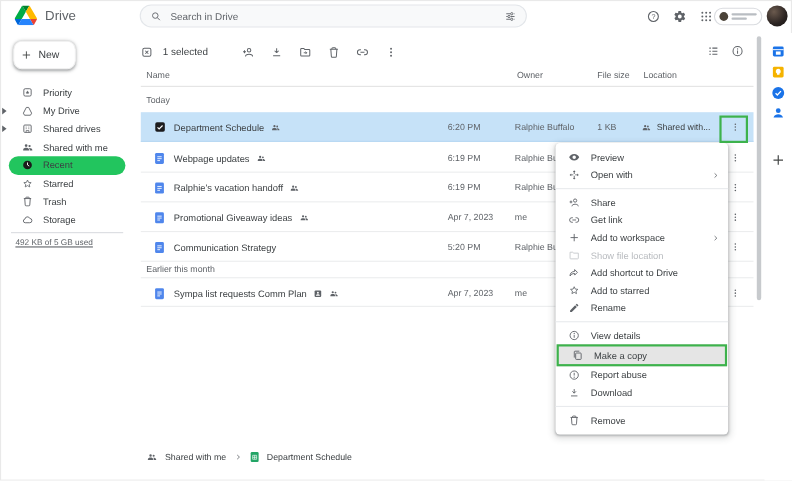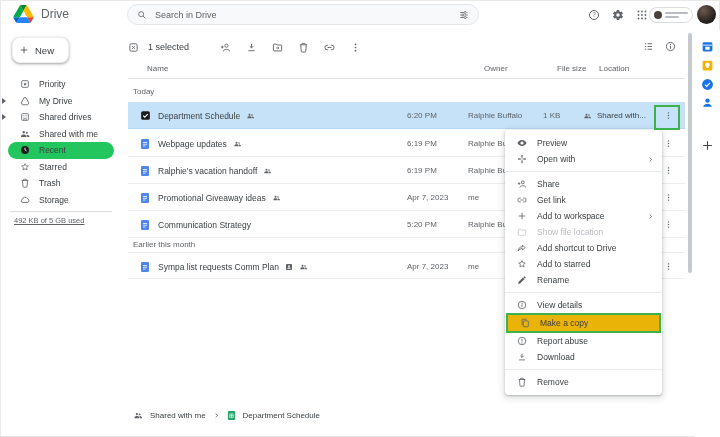--- a/index.html
+++ b/index.html
@@ -64,21 +64,21 @@
   .toolbar { position:absolute; left:128px; top:37px; height:20px; display:flex; align-items:center; }
   .toolbar .ic { width:11px; height:11px; color:#5f6368; }
   .sel-count { font-size:9px; color:#3c4043; margin:0 16px 0 9px; }
   .tb-gap { margin-left:15px; }
   .view-icon { position:absolute; left:643px; top:41px; width:11px; height:11px; color:#5f6368; }
   .linfo-icon { position:absolute; left:665px; top:41px; width:11px; height:11px; color:#5f6368; }
 
   
   .colhead { position:absolute; left:128px; top:62px; width:557px; height:17px;
              border-bottom:1px solid #e3e3e3; font-size:8px; color:#5f6368; }
-  .colhead span { position:absolute; top:2px;margin-left:14px; }
+  .colhead span { position:absolute; top:2px; }
   .ch-name { left:5px; } .ch-owner { left:342px; } .ch-size { left:415px; } .ch-loc { left:457px; }
 
   .section-label { position:absolute; left:133px; font-size:8px; color:#5f6368; }
 
   .row { position:absolute; left:128px; width:557px; height:27px; border-bottom:1px solid #ecedee; cursor:pointer; }
   .row.selected { background:#c6e2f8; border-bottom:1px solid #b7d7f2; }
   .row .cell { position:absolute; top:0; height:27px; display:flex; align-items:center; }
   .row .c-icon { left:12px; } .row .c-icon .ic { width:10px; height:12px; }
   .row .c-check .ic { width:11px; height:11px; }
   .row .c-name { left:30px; gap:6px; font-size:8.5px; color:#3c4043; }
@@ -96,21 +96,21 @@
   
   .menu { position:absolute; left:505px; top:130px; width:157px; background:#fff;
           border-radius:4px; padding:5px 0; z-index:30;
           box-shadow:0 1px 2px rgba(60,64,67,.3), 0 2px 6px 2px rgba(60,64,67,.15); }
   .menu-item { height:16px; display:flex; align-items:center; padding:0 8px 0 12px; gap:10px;
                font-size:8.5px; color:#3c4043; cursor:pointer; }
   .menu-item .mi-icon { width:10px; height:10px; color:#5f6368; }
   .menu-item .mi-arrow { margin-left:auto; width:7px; height:7px; color:#5f6368; }
   .menu-item.disabled { color:#b8bbbf; }
   .menu-item.disabled .mi-icon { color:#c6c9cd; }
-  .menu-item.highlighted { background:#eab308; border:2px solid #3db24c; margin:0 1px; height:20px; }
+  .menu-item.highlighted { background:#e5e5e5; border:2px solid #3db24c; margin:0 1px; height:20px; }
   .menu-divider { border-top:1px solid #e8eaed; margin:4px 0; }
 
   
   .green-box { position:absolute; left:654px; top:105px; width:26px; height:25px;
                border:2px solid #3db24c; z-index:40; }
 
   .scrollbar { position:absolute; left:688px; top:33px; width:4px; height:240px;
                background:#c7cacd; border-radius:2px; z-index:5; }
 
   .rail { position:absolute; right:0; top:30px; width:25px; bottom:0; background:#fff; }

